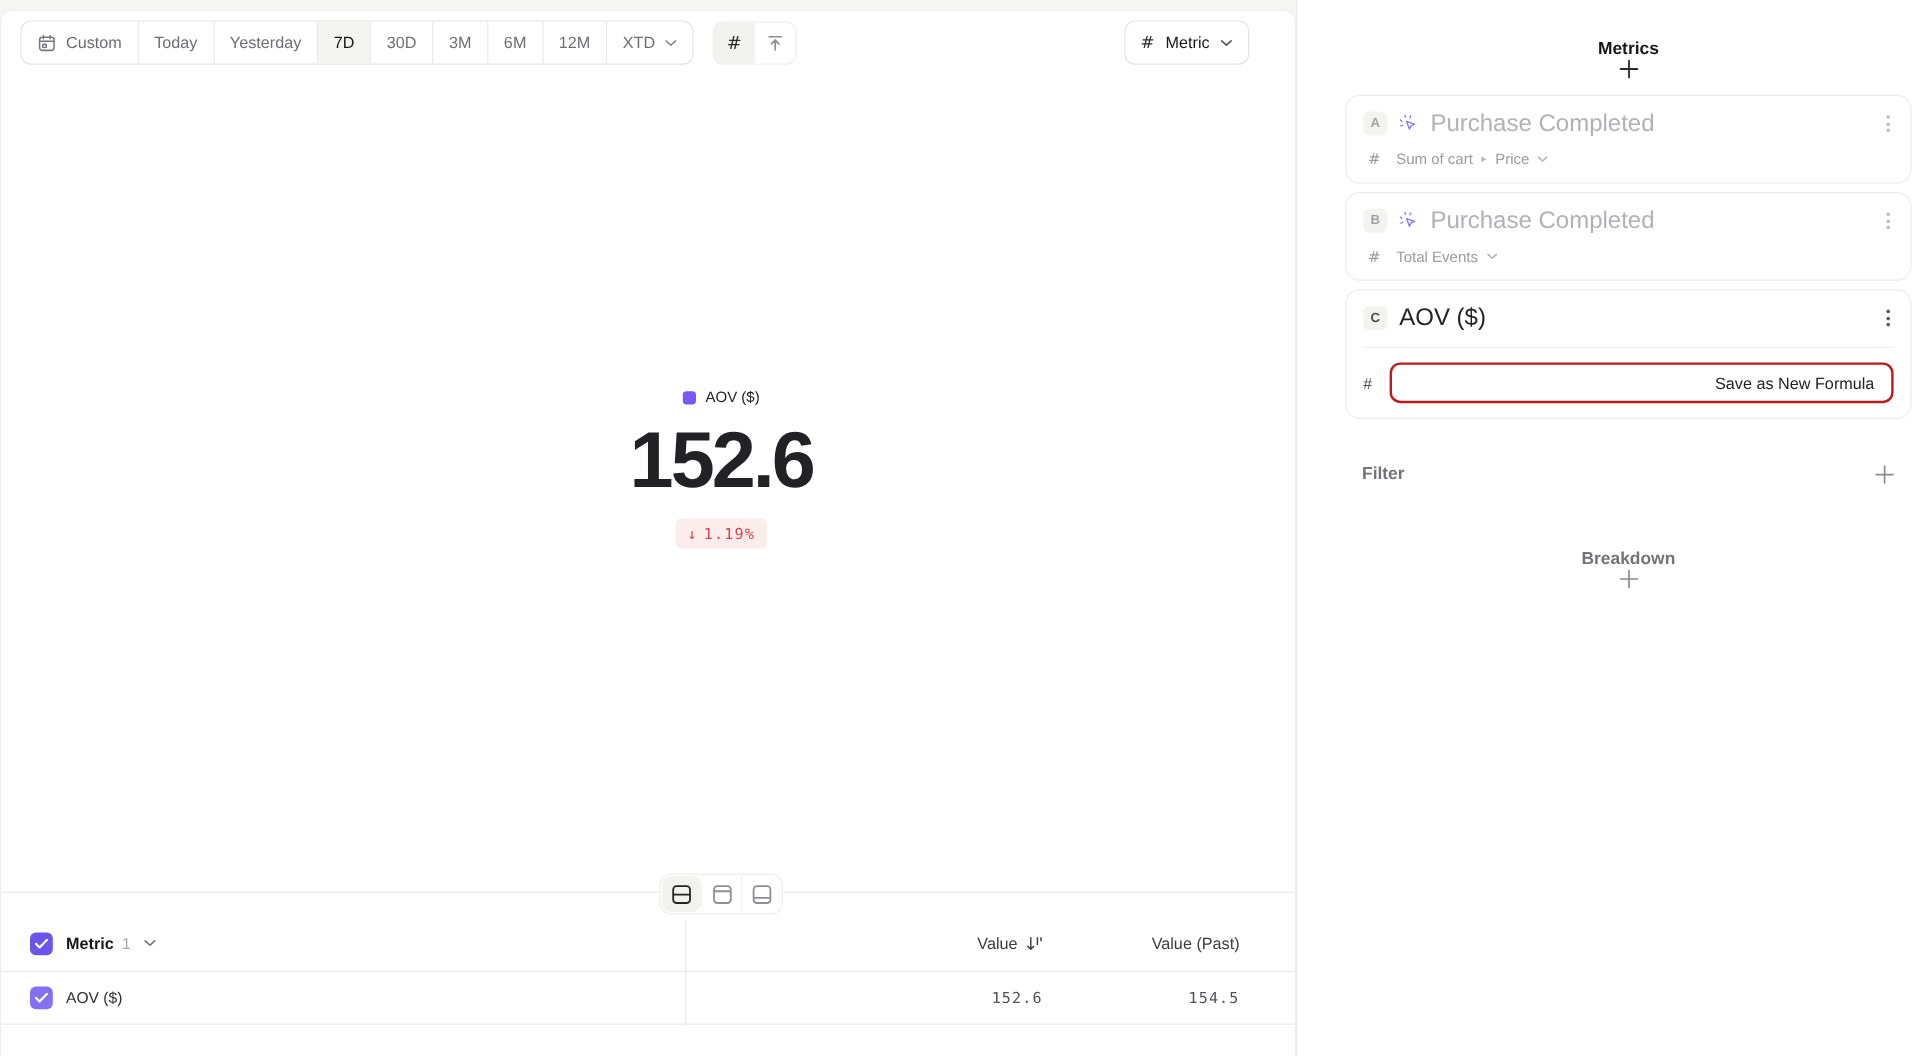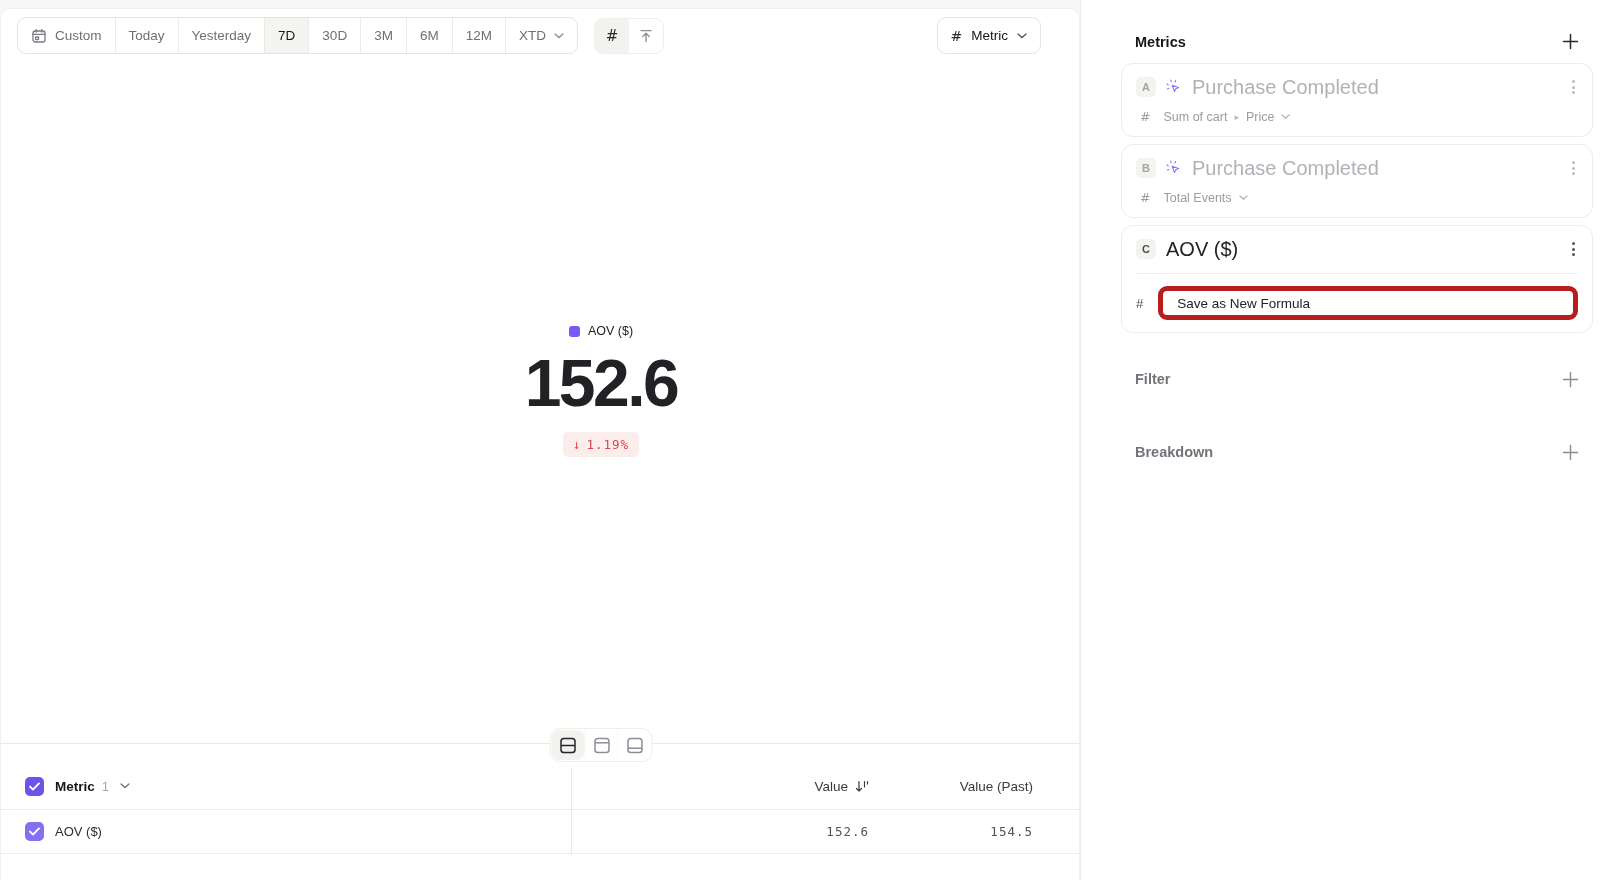--- a/index.html
+++ b/index.html
@@ -61,44 +61,44 @@
   .cb.light { background:#8371f1; }
   .th-metric { font-size:13.5px; font-weight:700; color:#17171a; }
   .th-count  { font-size:13px; color:#a7a7ae; margin-left:-4px; }
   .th-col { font-size:13.5px; font-weight:500; color:#3a3a40; }
   .row-name { font-size:13px; color:#2e2e33; }
   .mono { font-family:"DejaVu Sans Mono","Liberation Mono",monospace; font-size:12.5px; color:#52525b; letter-spacing:1px; }
 
   
   .sidebar { flex:1; background:#fff; border-left:1px solid #ececea; position:relative; }
   .side-inner { position:absolute; top:0; left:40px; right:7px; }
-  .metrics-head { margin-top:33px; display:flex; align-items:center; justify-content:space-between; padding:0 14px; }
+  .metrics-head { margin-top:33px; display:flex; align-items:center; justify-content:space-between; padding:0 14px;flex-direction:column; }
   .metrics-title { font-size:14.5px; font-weight:700; color:#17171a; }
   .plus { cursor:pointer; display:flex; }
   .card { border:1px solid #ececea; border-radius:12px; padding:12px 14px; margin-top:13px; background:#fff; cursor:pointer; }
   .card.second { margin-top:7px; }
   .card-head { display:flex; align-items:center; gap:10px; height:22px; }
   .badge { width:20px; height:20px; border-radius:5px; background:#f3f3f0; font-size:11px; font-weight:700; color:#a3a3ab; display:flex; align-items:center; justify-content:center; flex:none; }
   .badge.dark { color:#4d4d55; }
   .card-title { font-size:20px; font-weight:400; color:#b1b1b8; }
   .card-title.dark { color:#232327; }
   .dots { margin-left:auto; display:flex; flex-direction:column; gap:2.5px; padding:3px; cursor:pointer; }
   .dots i { width:3px; height:3px; border-radius:50%; background:#bcbcc2; }
   .dots.dark i { background:#54545c; }
   .card-sub { margin-top:11px; display:flex; align-items:center; gap:13px; padding-left:4px; font-size:12.5px; font-weight:500; color:#9b9ba3; cursor:pointer; }
   .sub-hash { font-size:12.5px; color:#9b9ba3; font-family:"DejaVu Sans",sans-serif; }
   .sub-sel { display:flex; align-items:center; gap:7px; }
   .caret-sep { font-size:9px; color:#b8b8bf; }
   .formula-input { margin-top:13px; height:33px; background:#f4f4f1; border-radius:8px; display:flex; align-items:center; padding:0 12px; font-size:13.5px; color:#232327; cursor:text; }
   .card-divider { margin-top:13px; border-top:1px solid #efefec; }
   .formula-foot { margin-top:12px; display:flex; align-items:center; gap:15px; }
   .foot-hash { font-size:13px; color:#4d4d55; font-weight:500; }
-  .save-btn { flex:1; height:34px; border:5px solid #b91c1c; border-radius:9px; background:#fff; display:flex; align-items:center; padding:0 14px; font-size:13.5px; font-weight:500; color:#232327; cursor:pointer; }
+  .save-btn { flex:1; height:34px; border:2px solid #b91c1c; border-radius:9px; background:#fff; display:flex; align-items:center; padding:0 14px; font-size:13.5px; font-weight:500; color:#232327; cursor:pointer;justify-content:flex-end; }
   .section-head { margin-top:36px; display:flex; align-items:center; justify-content:space-between; padding:0 14px; height:20px; }
-  .section-head.second { margin-top:53px; }
+  .section-head.second { margin-top:53px;flex-direction:column; }
   .section-title { font-size:14.5px; font-weight:700; color:#73737a; }
 </style>
 </head>
 <body>
 
 <div class="main">
   <div class="canvas">
 
     <div class="toolbar">
       <div class="seg">

